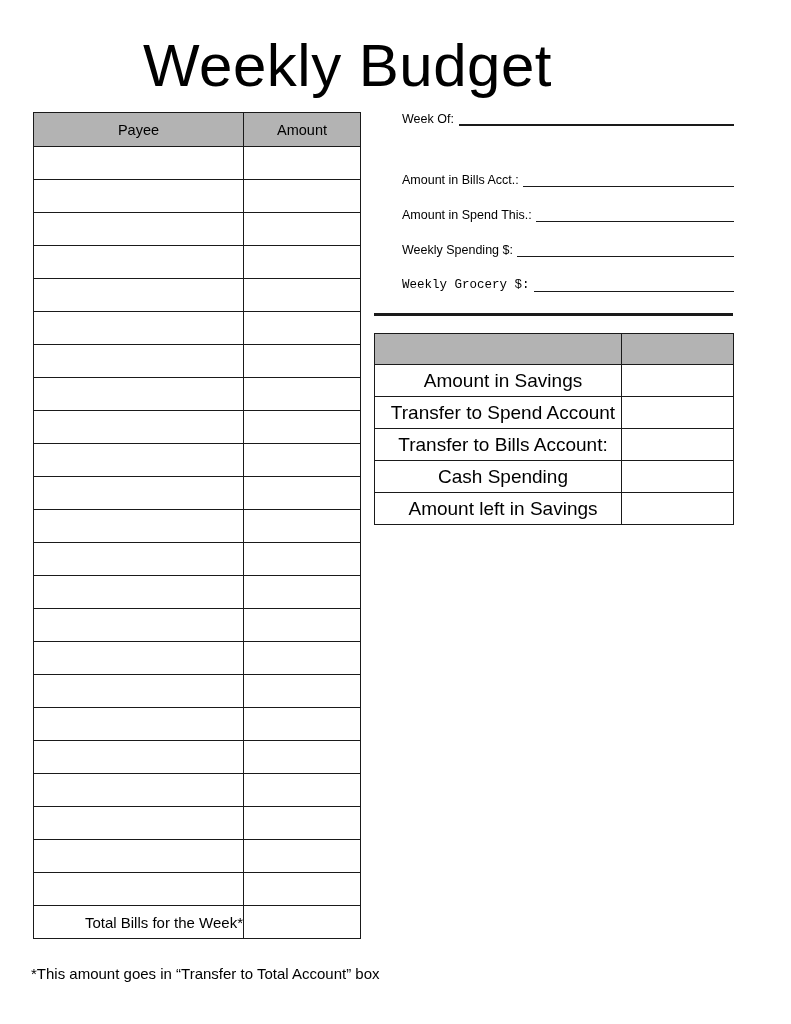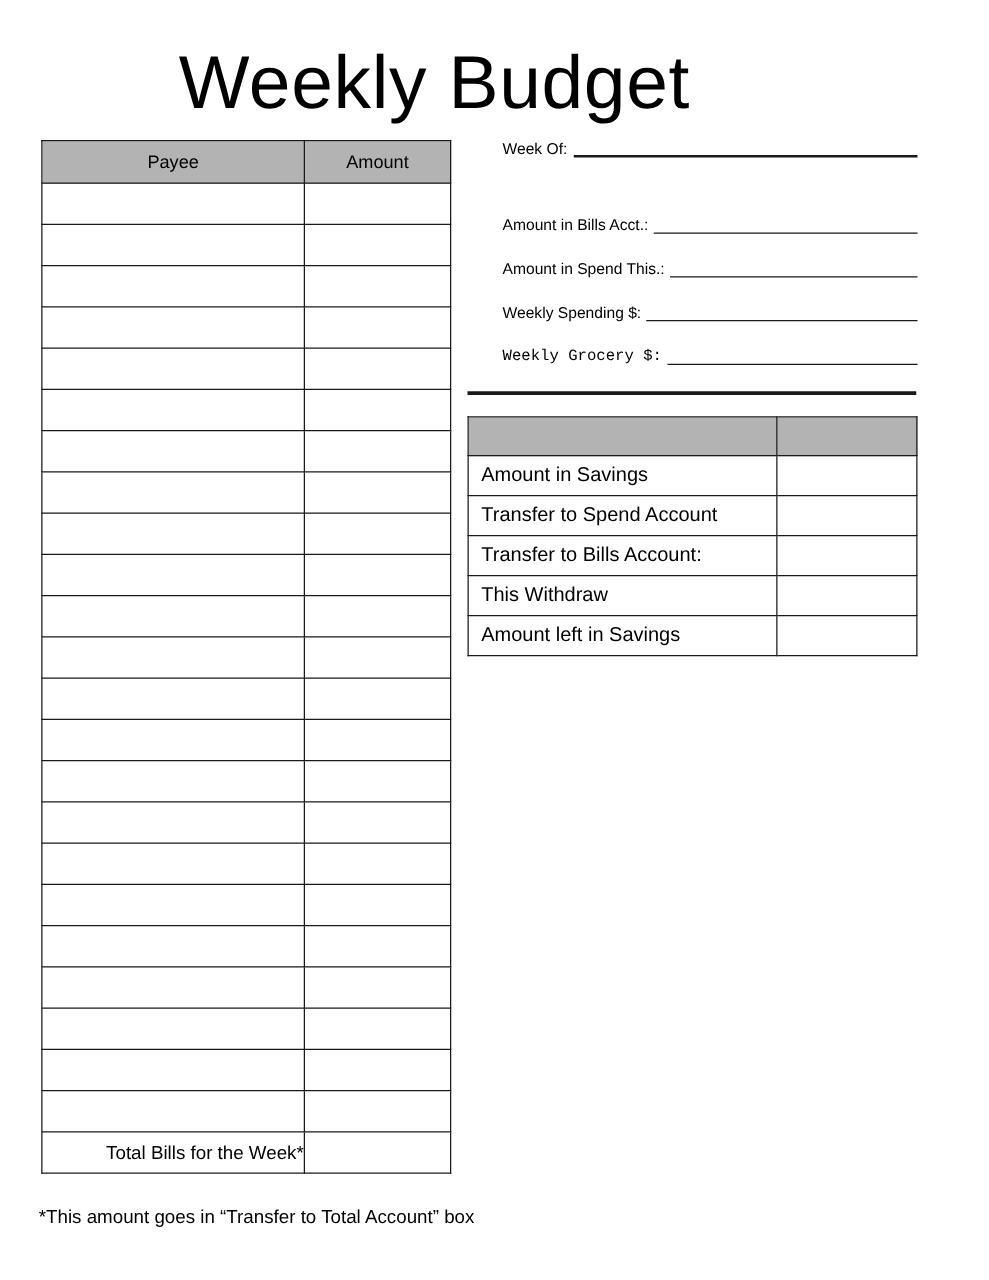--- a/index.html
+++ b/index.html
@@ -124,23 +124,23 @@
     border: 1.4px solid #1a1a1a;
     height: 31px;
     padding: 0;
     font-weight: 400;
   }
   #summary-table thead th {
     background: #b3b3b3;
     height: 30px;
   }
   #summary-table td.row-label {
-    text-align: left;
+    text-align: center;
     padding-left: 10px;
-    font-size: 16px;
+    font-size: 19px;
     vertical-align: middle;
   }
 </style>
 </head>
 <body>
 
 <div id="page-title">Weekly Budget</div>
 
 <table id="payee-table">
   <colgroup>
@@ -306,21 +306,21 @@
         </tr>
         <tr>
           <td class="row-label">Transfer to Spend Account</td>
           <td></td>
         </tr>
         <tr>
           <td class="row-label">Transfer to Bills Account:</td>
           <td></td>
         </tr>
         <tr>
-          <td class="row-label">This Withdraw</td>
+          <td class="row-label">Cash Spending</td>
           <td></td>
         </tr>
         <tr>
           <td class="row-label">Amount left in Savings</td>
           <td></td>
         </tr>
       </tbody>
   </table>
 
 </div>

